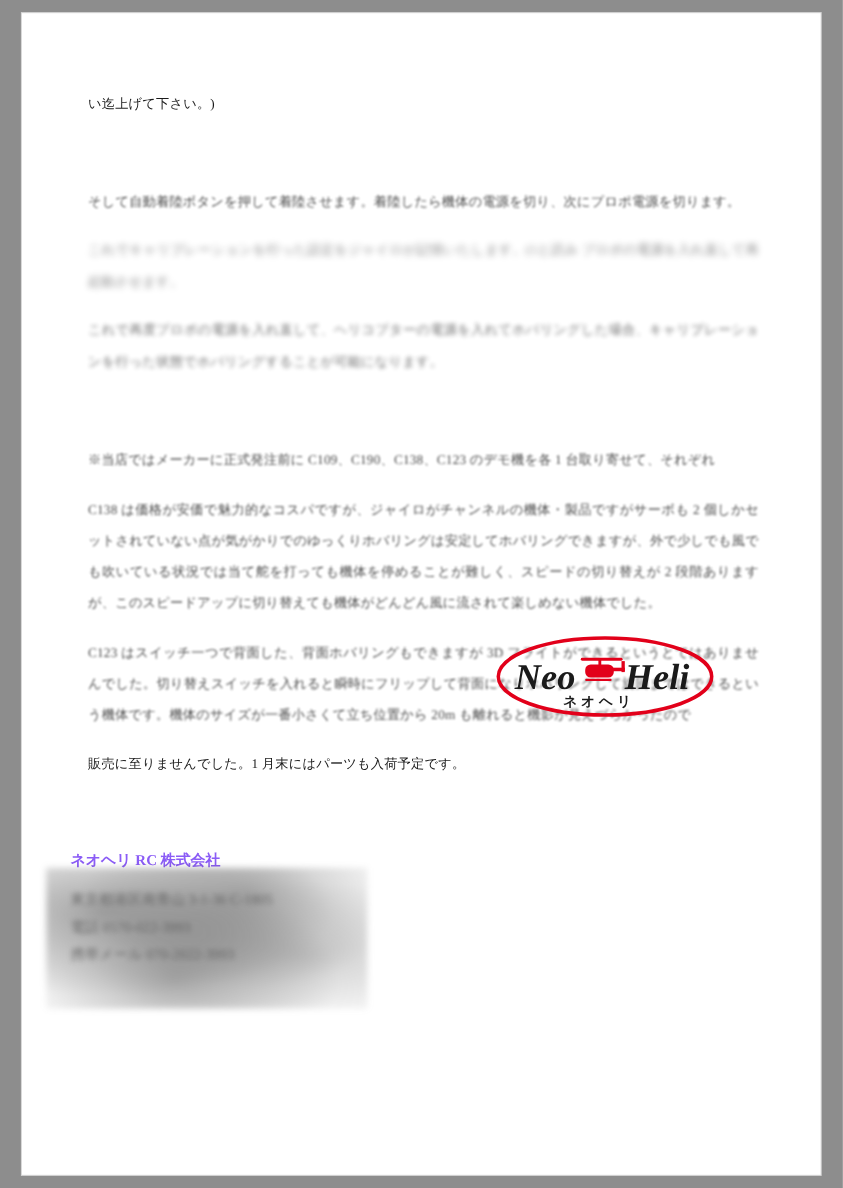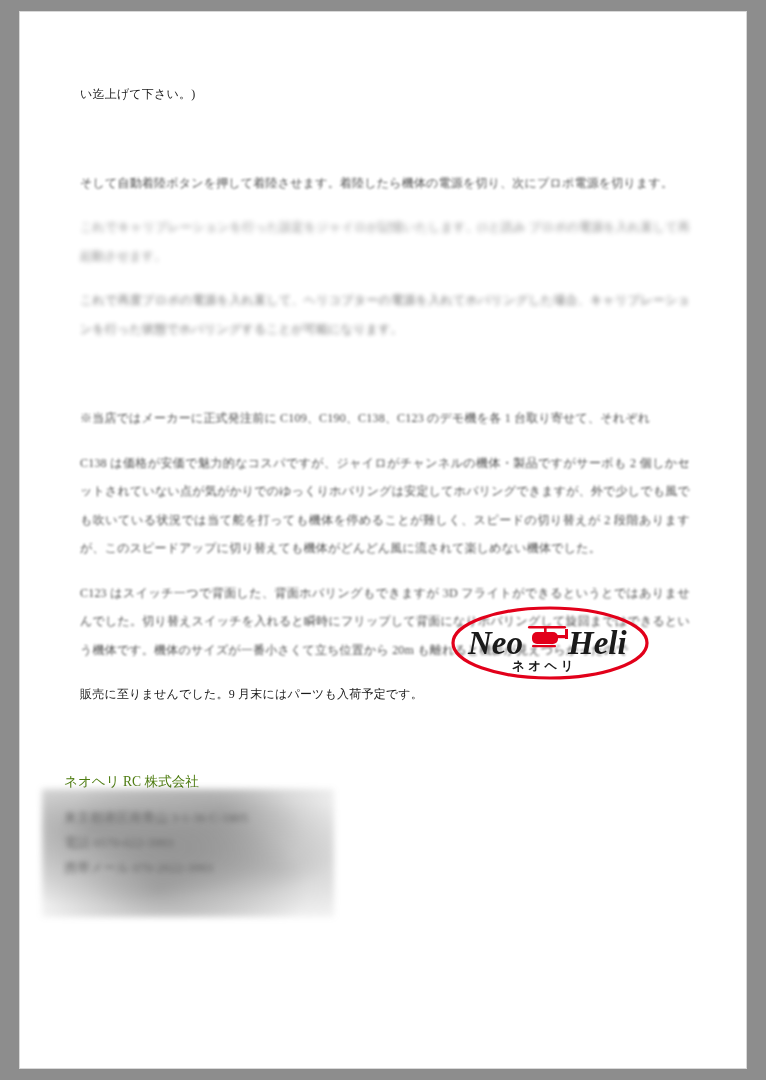--- a/index.html
+++ b/index.html
@@ -44,22 +44,22 @@
   
   .blur1 { filter: blur(1.1px); opacity: 0.80; }
   .blur2 { filter: blur(1.9px); opacity: 0.66; }
   .blur3 { filter: blur(2.8px); opacity: 0.55; }
   .faint { opacity: 0.72; }
 
   .company {
     margin: 0;
     font-size: 13.6px;
     line-height: 26px;
-    color: #4d7c0f;
-    font-weight: normal;
+    color: #8b5cf6;
+    font-weight: bold;
   }
   .addr-block {
     position: relative;
     margin-top: 10px;
     width: 300px;
   }
   .addr-line {
     margin: 0;
     font-size: 13px;
     line-height: 25px;
@@ -77,21 +77,21 @@
       radial-gradient(ellipse at 18% 30%, rgba(90,90,90,0.55) 0%, rgba(90,90,90,0) 62%),
       radial-gradient(ellipse at 62% 18%, rgba(70,70,70,0.40) 0%, rgba(70,70,70,0) 58%),
       radial-gradient(ellipse at 40% 78%, rgba(80,80,80,0.45) 0%, rgba(80,80,80,0) 60%),
       radial-gradient(ellipse at 80% 62%, rgba(100,100,100,0.32) 0%, rgba(100,100,100,0) 60%);
     filter: blur(3px);
     pointer-events: none;
   }
   .logo-wrap {
     position: absolute;
     left: 430px;
-    top: 588px;
+    top: 560px;
     width: 200px;
     height: 86px;
   }
   .logo-wrap svg { display: block; }
   .logo-text {
     font-family: "Liberation Serif", "DejaVu Serif", serif;
     font-weight: bold;
     font-style: italic;
   }
 </style>
@@ -111,21 +111,21 @@
       <p class="para blur3">これでキャリブレーションを行った設定をジャイロが記憶いたします。(1と読み プロポの電源を入れ直して再起動させます。</p>
       <p class="para blur2">これで再度プロポの電源を入れ直して、ヘリコプターの電源を入れてホバリングした場合、キャリブレーションを行った状態でホバリングすることが可能になります。</p>
     </div>
 
     <div class="spacer-md"></div>
 
     <div>
       <p class="para blur1">※当店ではメーカーに正式発注前に C109、C190、C138、C123 のデモ機を各 1 台取り寄せて、それぞれ</p>
       <p class="para blur1">C138 は価格が安価で魅力的なコスパですが、ジャイロがチャンネルの機体・製品ですがサーボも 2 個しかセットされていない点が気がかりでのゆっくりホバリングは安定してホバリングできますが、外で少しでも風でも吹いている状況では当て舵を打っても機体を停めることが難しく、スピードの切り替えが 2 段階ありますが、このスピードアップに切り替えても機体がどんどん風に流されて楽しめない機体でした。</p>
       <p class="para blur1">C123 はスイッチ一つで背面した、背面ホバリングもできますが 3D フライトができるというとではありませんでした。切り替えスイッチを入れると瞬時にフリップして背面になりホバリングして旋回まではできるという機体です。機体のサイズが一番小さくて立ち位置から 20m も離れると機影が見えづらかったので</p>
-      <p class="para">販売に至りませんでした。9 月末にはパーツも入荷予定です。</p>
+      <p class="para">販売に至りませんでした。1 月末にはパーツも入荷予定です。</p>
     </div>
 
     <div class="spacer-lg"></div>
 
     <p class="company">ネオヘリ RC 株式会社</p>
 
     <div class="addr-block">
       <p class="addr-line">東京都港区南青山 3-1-36 C-1805</p>
       <p class="addr-line">電話 0570-022-3993</p>
       <p class="addr-line">携帯メール 070-2022-3993</p>

